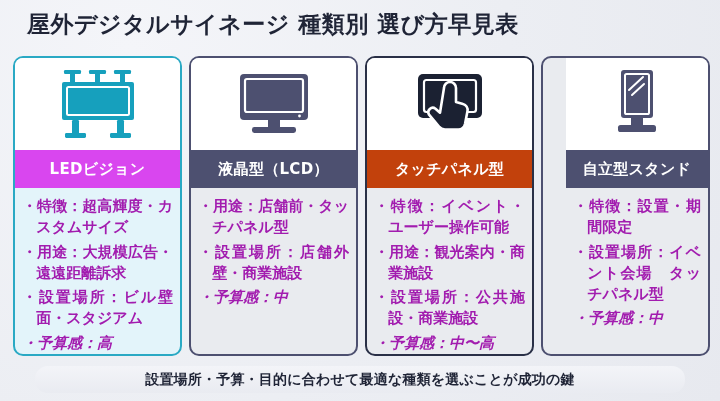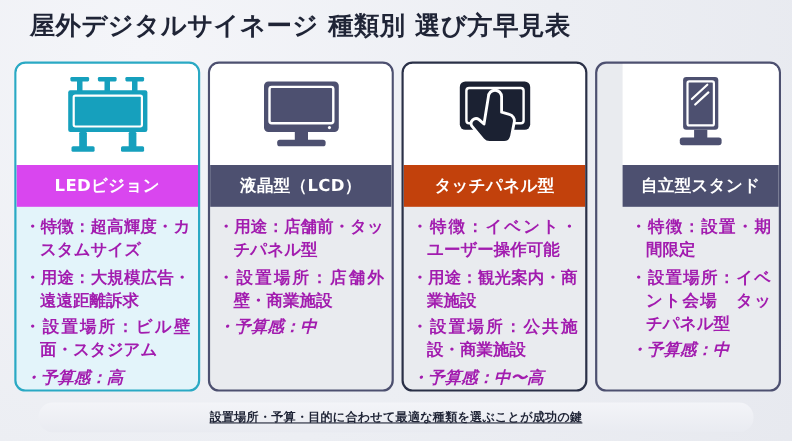--- a/index.html
+++ b/index.html
@@ -169,26 +169,25 @@
     width: 650px;
     height: 27px;
     box-sizing: border-box;
     border-radius: 13px;
     background: linear-gradient(180deg, #f3f4f8 0%, #e9ebf1 100%);
     display: flex;
     align-items: center;
     justify-content: center;
   }
   .footer-text {
-    font-size: 11px;
+    font-size: 14px;
     font-weight: bold;
     color: #1f2436;
     letter-spacing: 0.2px;
     white-space: nowrap;
-    text-decoration: underline;
   }
 </style>
 </head>
 <body>
 
 <div id="infographic">
 
   <div class="title-bar">
     <span class="title-text">屋外デジタルサイネージ 種類別 選び方早見表</span>
   </div>

